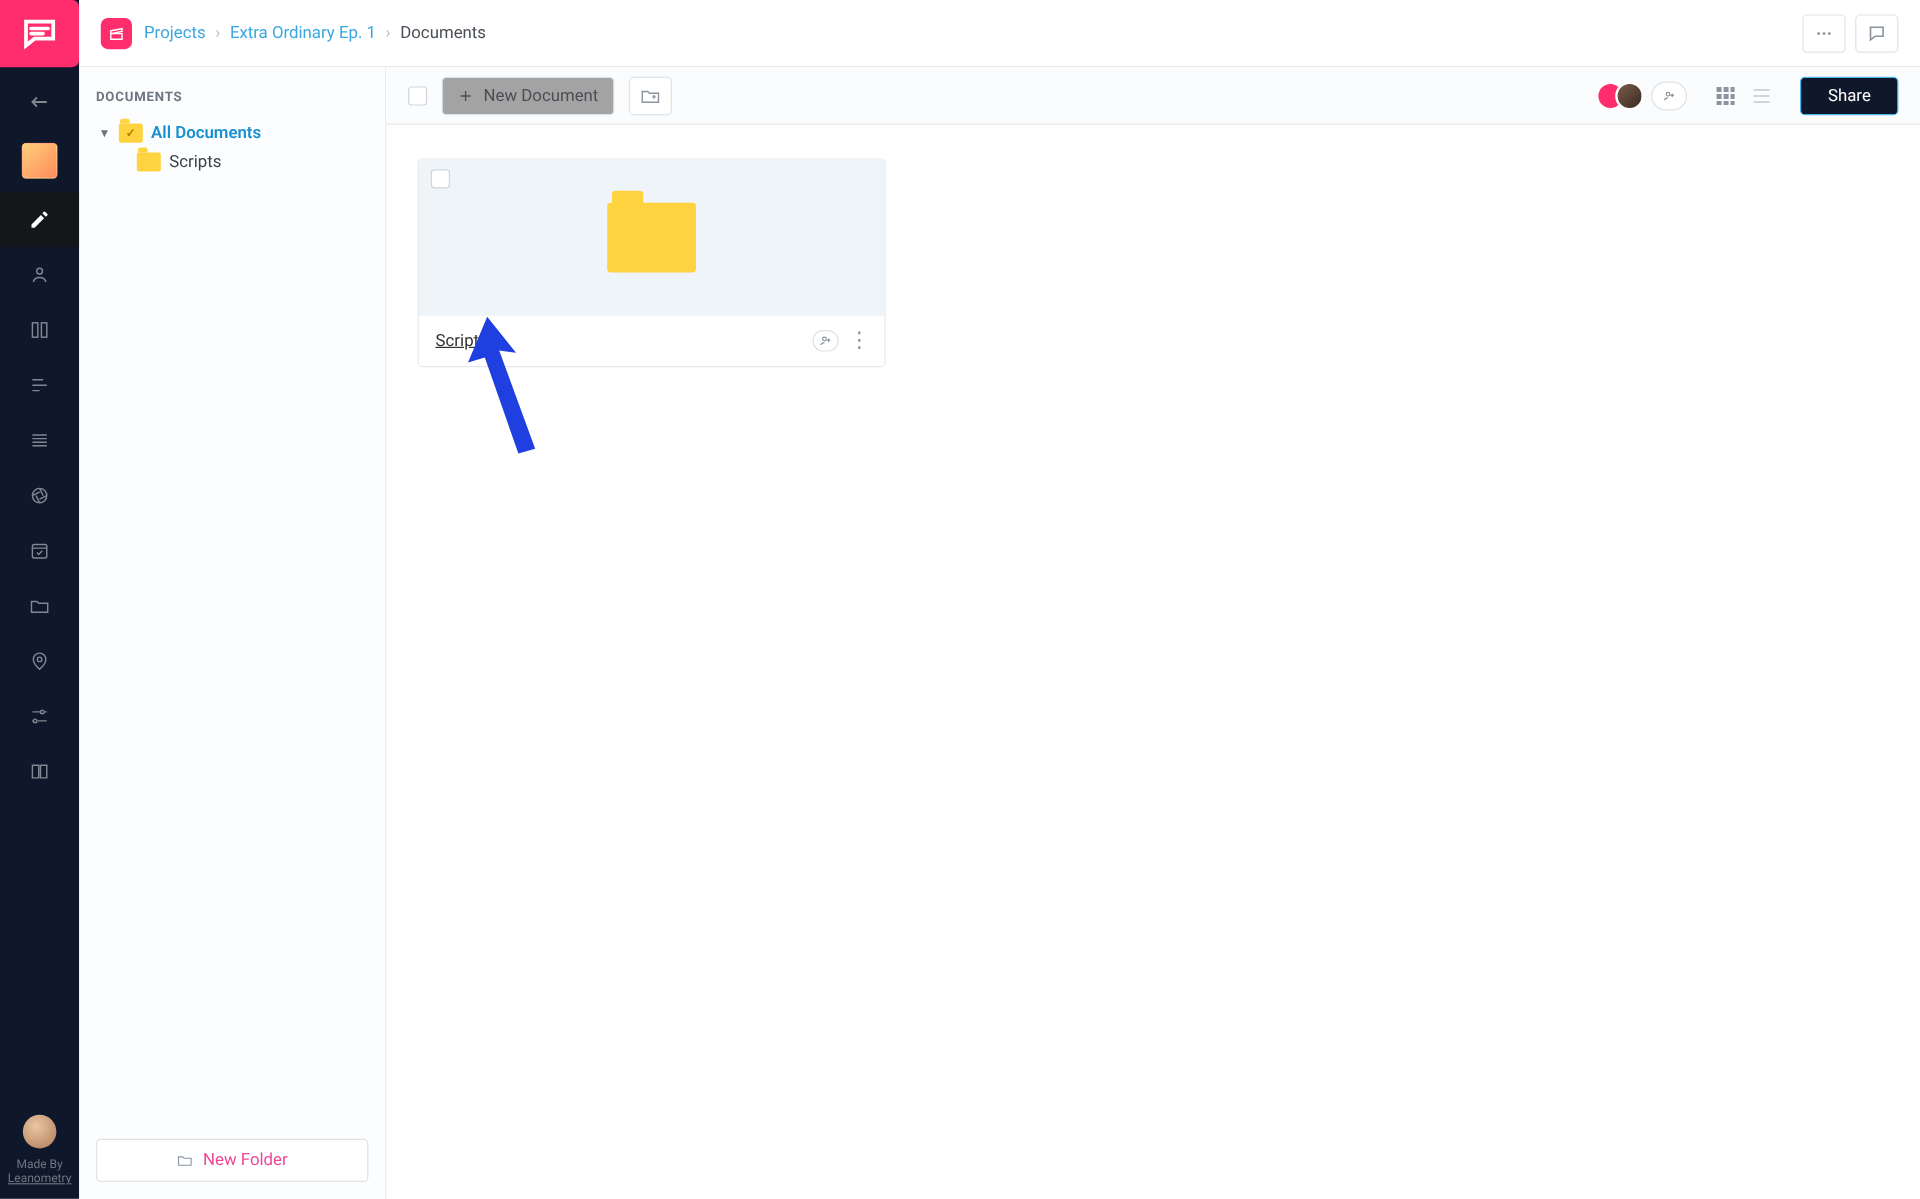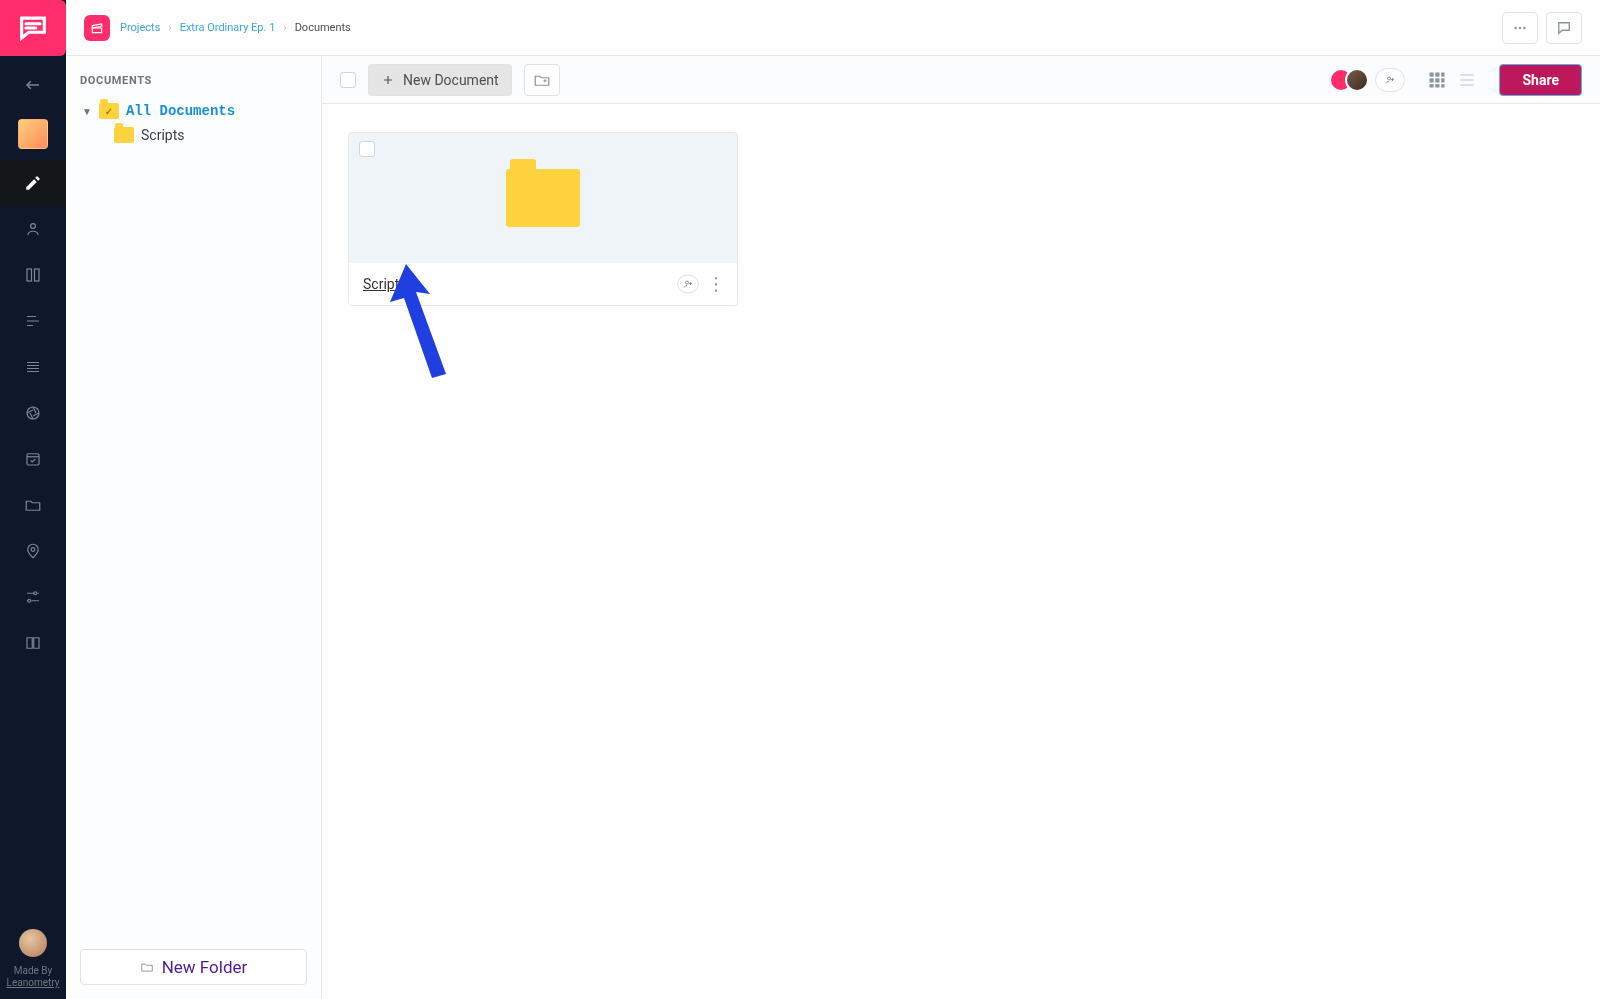--- a/index.html
+++ b/index.html
@@ -15,49 +15,49 @@
   .rail .spacer { flex:1; }
   .rail .avatar { width:28px; height:28px; border-radius:50%; background:radial-gradient(circle at 40% 35%,#e9c6a3,#b07a57); margin-bottom:8px; cursor:pointer;}
   .rail .credit { color:#6d7680; font-size:10px; text-align:center; line-height:1.2; margin-bottom:10px; }
   .rail .credit .by { display:block; }
   .rail .credit .who { display:block; text-decoration:underline; }
 
   
   .header { position:absolute; left:66px; right:0; top:0; height:56px; border-bottom:1px solid #e6e8ea; display:flex; align-items:center; padding:0 18px; gap:10px; background:#fff;}
   .proj-chip { width:26px; height:26px; border-radius:6px; background:#ff2d6b; display:flex; align-items:center; justify-content:center; }
   .proj-chip svg { width:14px; height:14px; }
-  .crumbs { display:flex; align-items:center; gap:8px; font-size:11px;justify-content:center; }
+  .crumbs { display:flex; align-items:center; gap:8px; font-size:14px;justify-content:center; }
   .crumbs a { color:#3aa6e0; text-decoration:none; cursor:pointer; }
   .crumbs .sep { color:#b6bec6; }
   .crumbs .current { color:#4a4f55; }
   .header .right { margin-left:auto; display:flex; gap:8px; }
   .icon-btn { width:36px; height:32px; border:1px solid #dfe3e7; border-radius:4px; background:#fff; display:flex; align-items:center; justify-content:center; color:#8b949d; cursor:pointer; }
   .icon-btn svg { width:18px; height:18px; }
 
   
   .sidepanel { position:absolute; left:66px; top:56px; width:256px; bottom:0; border-right:1px solid #e6e8ea; background:#fcfdfe; padding:18px 14px 14px 14px; display:flex; flex-direction:column; }
   .sidepanel .sec-title { font-size:11px; letter-spacing:.06em; color:#6d7680; font-weight:700; margin-bottom:12px; }
   .tree { font-size:14px; color:#3a3f45; }
   .tree-row { display:flex; align-items:center; gap:7px; padding:4px 2px; cursor:pointer; }
   .tree-row .caret { font-size:10px; color:#6d7680; }
   .folder-chip { width:20px; height:16px; border-radius:2px; background:#ffd23f; position:relative; }
   .folder-chip .tab { position:absolute; top:-4px; left:1px; width:8px; height:4px; background:#ffd23f; border-top-left-radius:2px; border-top-right-radius:2px;}
   .folder-chip.checked::after { content:"✓"; position:absolute; inset:0; display:flex; align-items:center; justify-content:center; font-size:10px; color:#b07d00; font-weight:700;}
-  .tree-row.level1 .label { color:#1791d1; font-weight:600;font-family:Liberation Mono, monospace; }
+  .tree-row.level1 .label { color:#1791d1; font-weight:600; }
   .tree-row.level2 { padding-left:34px; }
   .sidepanel .bottom { margin-top:auto; }
-  .new-folder-btn { width:100%; height:36px; border:1px solid #dfe3e7; border-radius:4px; background:#fff; color:#4c1d95; font-size:17px; display:flex; align-items:center; justify-content:center; gap:8px; cursor:pointer;}
+  .new-folder-btn { width:100%; height:36px; border:1px solid #dfe3e7; border-radius:4px; background:#fff; color:#ec4899; font-size:14px; display:flex; align-items:center; justify-content:center; gap:8px; cursor:pointer;}
   .new-folder-btn svg { width:14px; height:14px; }
 
   
   .main { position:absolute; left:322px; right:0; top:56px; bottom:0; background:#fff; }
   .toolbar { height:48px; border-bottom:1px solid #e6e8ea; background:#fbfcfd; display:flex; align-items:center; padding:0 18px; gap:12px; }
   .chk { width:16px; height:16px; border:1px solid #cfd6dd; border-radius:3px; background:#fff; cursor:pointer; }
-  .btn { height:32px; border:1px solid #dfe3e7; border-radius:4px; background:#e5e5e5; color:#4a4f55; font-size:14px; display:flex; align-items:center; padding:8px 12px; gap:8px; cursor:pointer; }
-  .btn.primary { background:#be185d; border-color:#4fb4e8; color:#fff; padding:0 22px;font-weight:bold; }
+  .btn { height:32px; border:1px solid #dfe3e7; border-radius:4px; background:#a3a3a3; color:#4a4f55; font-size:14px; display:flex; align-items:center; padding:8px 12px; gap:8px; cursor:pointer; }
+  .btn.primary { background:#0f172a; border-color:#4fb4e8; color:#fff; padding:0 22px; }
   .btn svg { width:14px; height:14px; }
   .toolbar .grow { flex:1; }
   .avs { display:flex; align-items:center; }
   .avs .a { width:24px; height:24px; border-radius:50%; border:2px solid #fff; margin-left:-8px; }
   .avs .a1 { background:#ff2d6b; margin-left:0;}
   .avs .a2 { background:linear-gradient(135deg,#7a5c48,#3a2b22); }
   .avs .add { width:30px; height:24px; border:1px solid #dfe3e7; border-radius:12px; background:#fff; margin-left:6px; display:flex; align-items:center; justify-content:center; color:#8b949d; font-size:11px; cursor:pointer;}
   .view-toggle { display:flex; gap:10px; margin:0 10px; color:#8b949d; }
   .view-toggle span { cursor:pointer; display:flex; }
   .view-toggle svg { width:20px; height:20px; }

